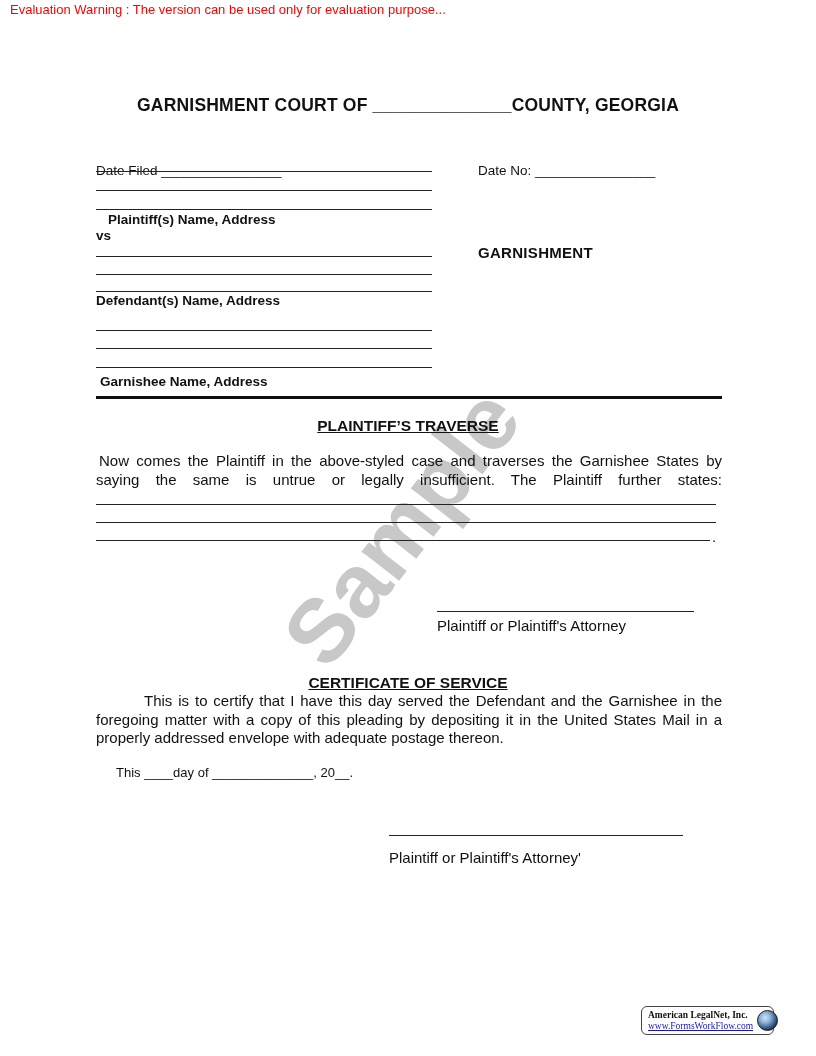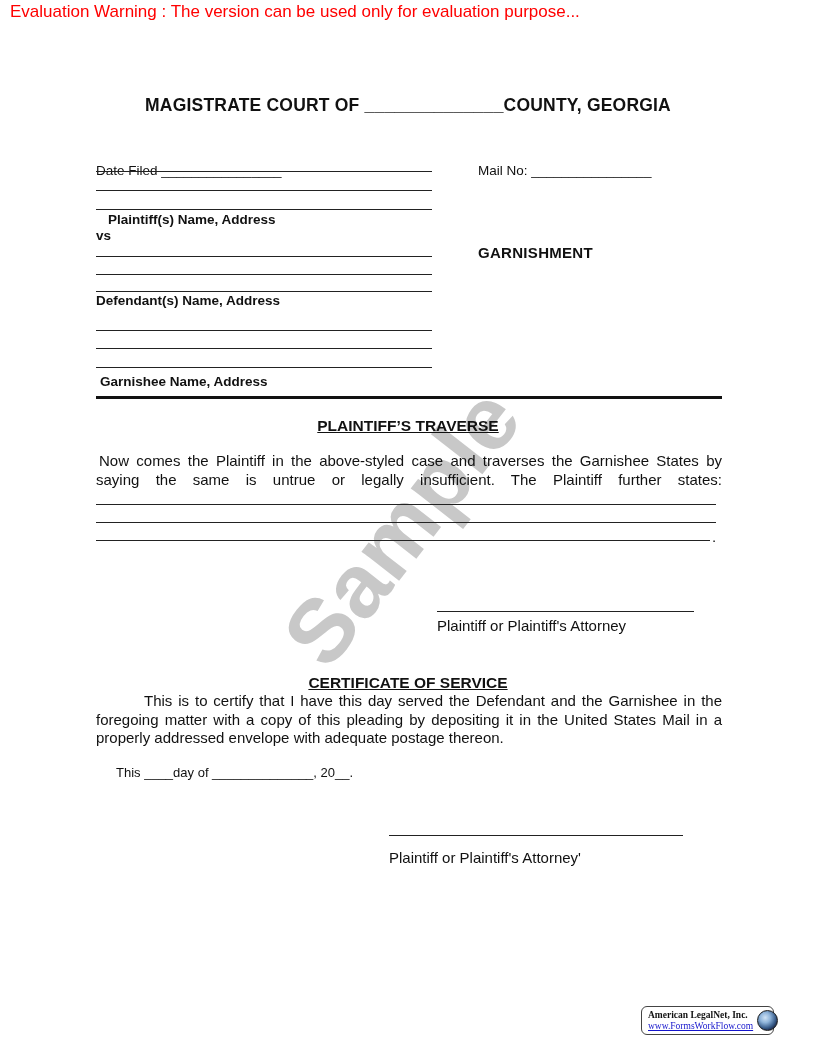--- a/index.html
+++ b/index.html
@@ -9,21 +9,21 @@
     width:816px; height:1056px;
     background:#ffffff;
     font-family:"Liberation Sans", sans-serif;
     color:#111;
     overflow:hidden;
   }
   .abs { position:absolute; }
 
   .warning {
     left:10px; top:2px;
-    font-size:17px;
+    font-size:13px;
     color:#ff0000;
     z-index:2;
   }
 
   .title {
     left:0; top:95px; width:100%;
     text-align:center;
     font-size:17.5px; font-weight:bold;
     letter-spacing:.2px;
     z-index:2;
@@ -112,24 +112,24 @@
 <body>
 
 <div class="page">
 
   <div class="abs watermark-wrap">
     <div class="watermark">Sample</div>
   </div>
 
   <div class="abs warning">Evaluation Warning : The version can be used only for evaluation purpose...</div>
 
-  <div class="abs title">MAGISTRATE COURT OF ______________COUNTY, GEORGIA</div>
+  <div class="abs title">GARNISHMENT COURT OF ______________COUNTY, GEORGIA</div>
 
   <div class="abs small-label" style="left:96px; top:133px;">Date Filed ________________</div>
-  <div class="abs small-label" style="left:478px; top:133px;">Mail No: ________________</div>
+  <div class="abs small-label" style="left:478px; top:133px;">Date No: ________________</div>
 
   <div class="abs line" style="left:96px; top:171px; width:336px;"></div>
   <div class="abs line" style="left:96px; top:190px; width:336px;"></div>
   <div class="abs line" style="left:96px; top:209px; width:336px;"></div>
   <div class="abs bold-label" style="left:96px; top:212px;padding-left:12px;">Plaintiff(s) Name, Address</div>
   <div class="abs bold-label" style="left:96px; top:228px;">vs</div>
 
   <div class="abs garnishment">GARNISHMENT</div>
 
   <div class="abs line" style="left:96px; top:256px; width:336px;"></div>

